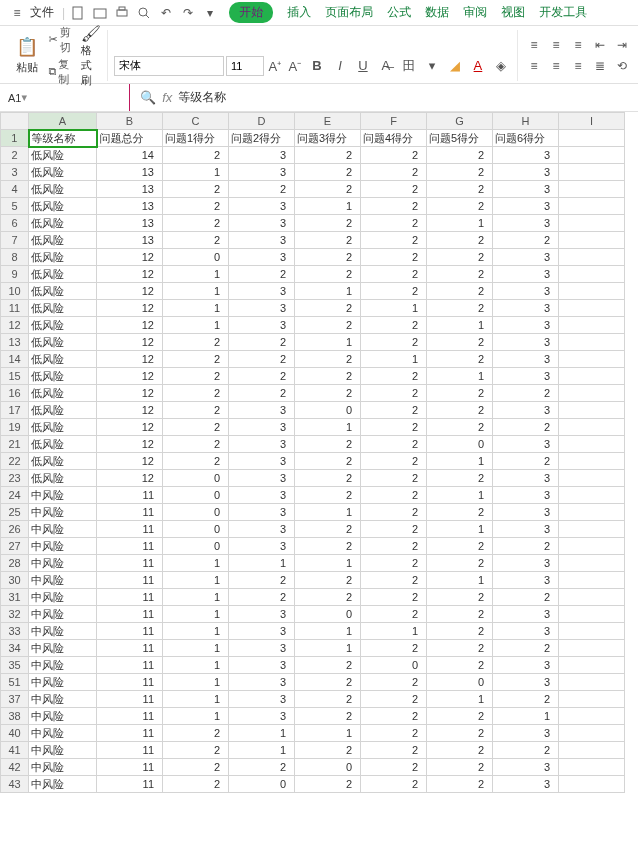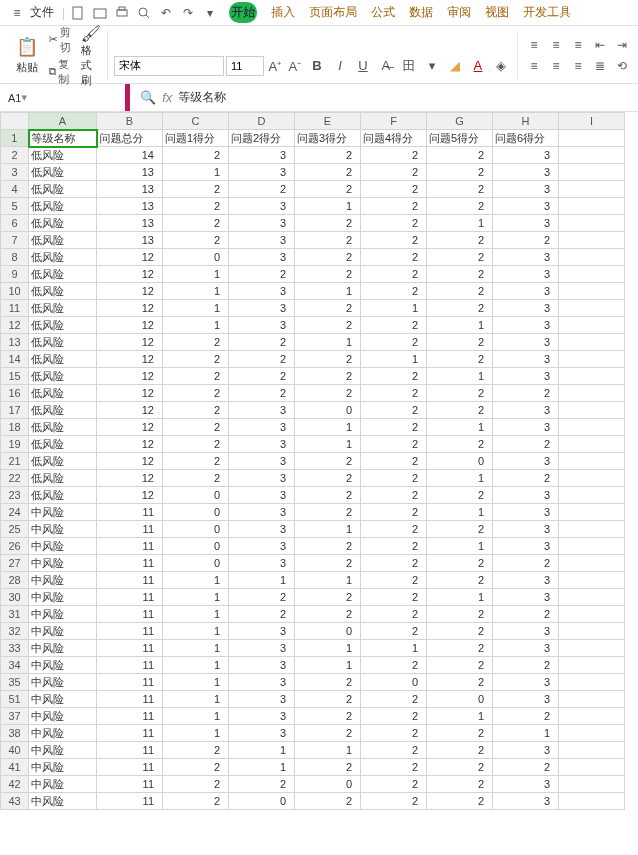--- a/index.html
+++ b/index.html
@@ -3,22 +3,22 @@
 <meta charset="utf-8">
 <style>
 * { box-sizing: border-box; margin: 0; padding: 0; font-family: "Microsoft YaHei", sans-serif; }
 body { background: #fff; font-size: 12px; color: #333; width: 638px; }
 
 .menubar { display: flex; align-items: center; padding: 2px 6px; border-bottom: 1px solid #e0e0e0; height: 26px; }
 .menubar .icon-btn { width: 22px; height: 22px; display: flex; align-items: center; justify-content: center; color: #555; }
 .menubar .sep { color: #ccc; margin: 0 2px; }
 .file-label { margin: 0 6px 0 2px; font-size: 12px; }
 .tabs { display: flex; align-items: center; margin-left: 8px; gap: 14px; }
-.tab { font-size: 12px; color: #a16207; }
-.tab.active { background: #22b14c; color: #0f172a; padding: 2px 2px; border-radius: 10px; }
+.tab { font-size: 12px; color: #15803d; }
+.tab.active { background: #22b14c; color: #701a75; padding: 2px 10px; border-radius: 10px; }
 
 .ribbon { display: flex; align-items: center; padding: 4px 6px 2px; border-bottom: 1px solid #e0e0e0; height: 58px; }
 .ribbon-group { display: flex; flex-direction: column; align-items: center; padding: 0 6px; border-right: 1px solid #e8e8e8; height: 100%; justify-content: center; }
 .ribbon-group:last-child { border-right: none; }
 .rg-row { display: flex; align-items: center; gap: 4px; }
 .paste-big { display: flex; flex-direction: column; align-items: center; padding: 0 4px; }
 .paste-big .ic { font-size: 18px; color: #555; }
 .paste-big .lbl { font-size: 11px; margin-top: 2px; font-family: Liberation Serif, serif; }
 .cut-copy { display: flex; flex-direction: column; gap: 2px; margin-left: 2px; }
 .cut-copy div { display: flex; align-items: center; gap: 2px; font-size: 11px; color: #555; }
@@ -37,21 +37,21 @@
 
 .align-group { display: flex; flex-direction: column; gap: 3px; }
 .align-row { display: flex; gap: 2px; }
 .align-row .abtn { width: 20px; height: 18px; display: flex; align-items: center; justify-content: center; color: #555; }
 
 .merge-group, .wrap-group { display: flex; flex-direction: column; align-items: center; justify-content: center; padding: 0 8px; }
 .merge-group .ic, .wrap-group .ic { font-size: 16px; color: #555; }
 .merge-group .lbl, .wrap-group .lbl { font-size: 14px; margin-top: 2px; }
 
 .name-box-row { display: flex; align-items: center; height: 28px; border-bottom: 1px solid #e0e0e0; }
-.name-box { width: 130px; border-right: 5px solid #be185d; height: 100%; display: flex; align-items: center; padding: 0 8px; font-size: 11px; }
+.name-box { width: 130px; border-right: 1px solid #be185d; height: 100%; display: flex; align-items: center; padding: 0 8px; font-size: 11px; }
 .name-box .dd { color: #888; }
 .fx-area { display: flex; align-items: center; gap: 6px; padding: 0 10px; }
 .fx-area .ic { color: #888; font-size: 13px; }
 .fx-area .fval { font-size: 12px; }
 
 .grid-wrap { overflow: hidden; }
 table { border-collapse: collapse; table-layout: fixed; }
 th, td { border: 1px solid #d4d4d4; height: 17px; font-size: 11px; padding: 0 2px; white-space: nowrap; overflow: hidden; }
 th { background: #f0f0f0; font-weight: normal; color: #555; text-align: center; }
 .rowhdr { background: #f0f0f0; text-align: center; width: 28px; color: #555; }
@@ -415,32 +415,20 @@
           <td class="num">12</td>
           <td class="num">2</td>
           <td class="num">3</td>
           <td class="num">0</td>
           <td class="num">2</td>
           <td class="num">2</td>
           <td class="num">3</td>
           <td class="num"></td>
         </tr>
         <tr>
-          <th class="rowhdr">18</th>
-          <td class="txt">低风险</td>
-          <td class="num">12</td>
-          <td class="num">2</td>
-          <td class="num">3</td>
-          <td class="num">1</td>
-          <td class="num">2</td>
-          <td class="num">1</td>
-          <td class="num">3</td>
-          <td class="num"></td>
-        </tr>
-        <tr>
           <th class="rowhdr">19</th>
           <td class="txt">低风险</td>
           <td class="num">12</td>
           <td class="num">2</td>
           <td class="num">3</td>
           <td class="num">1</td>
           <td class="num">2</td>
           <td class="num">2</td>
           <td class="num">2</td>
           <td class="num"></td>

